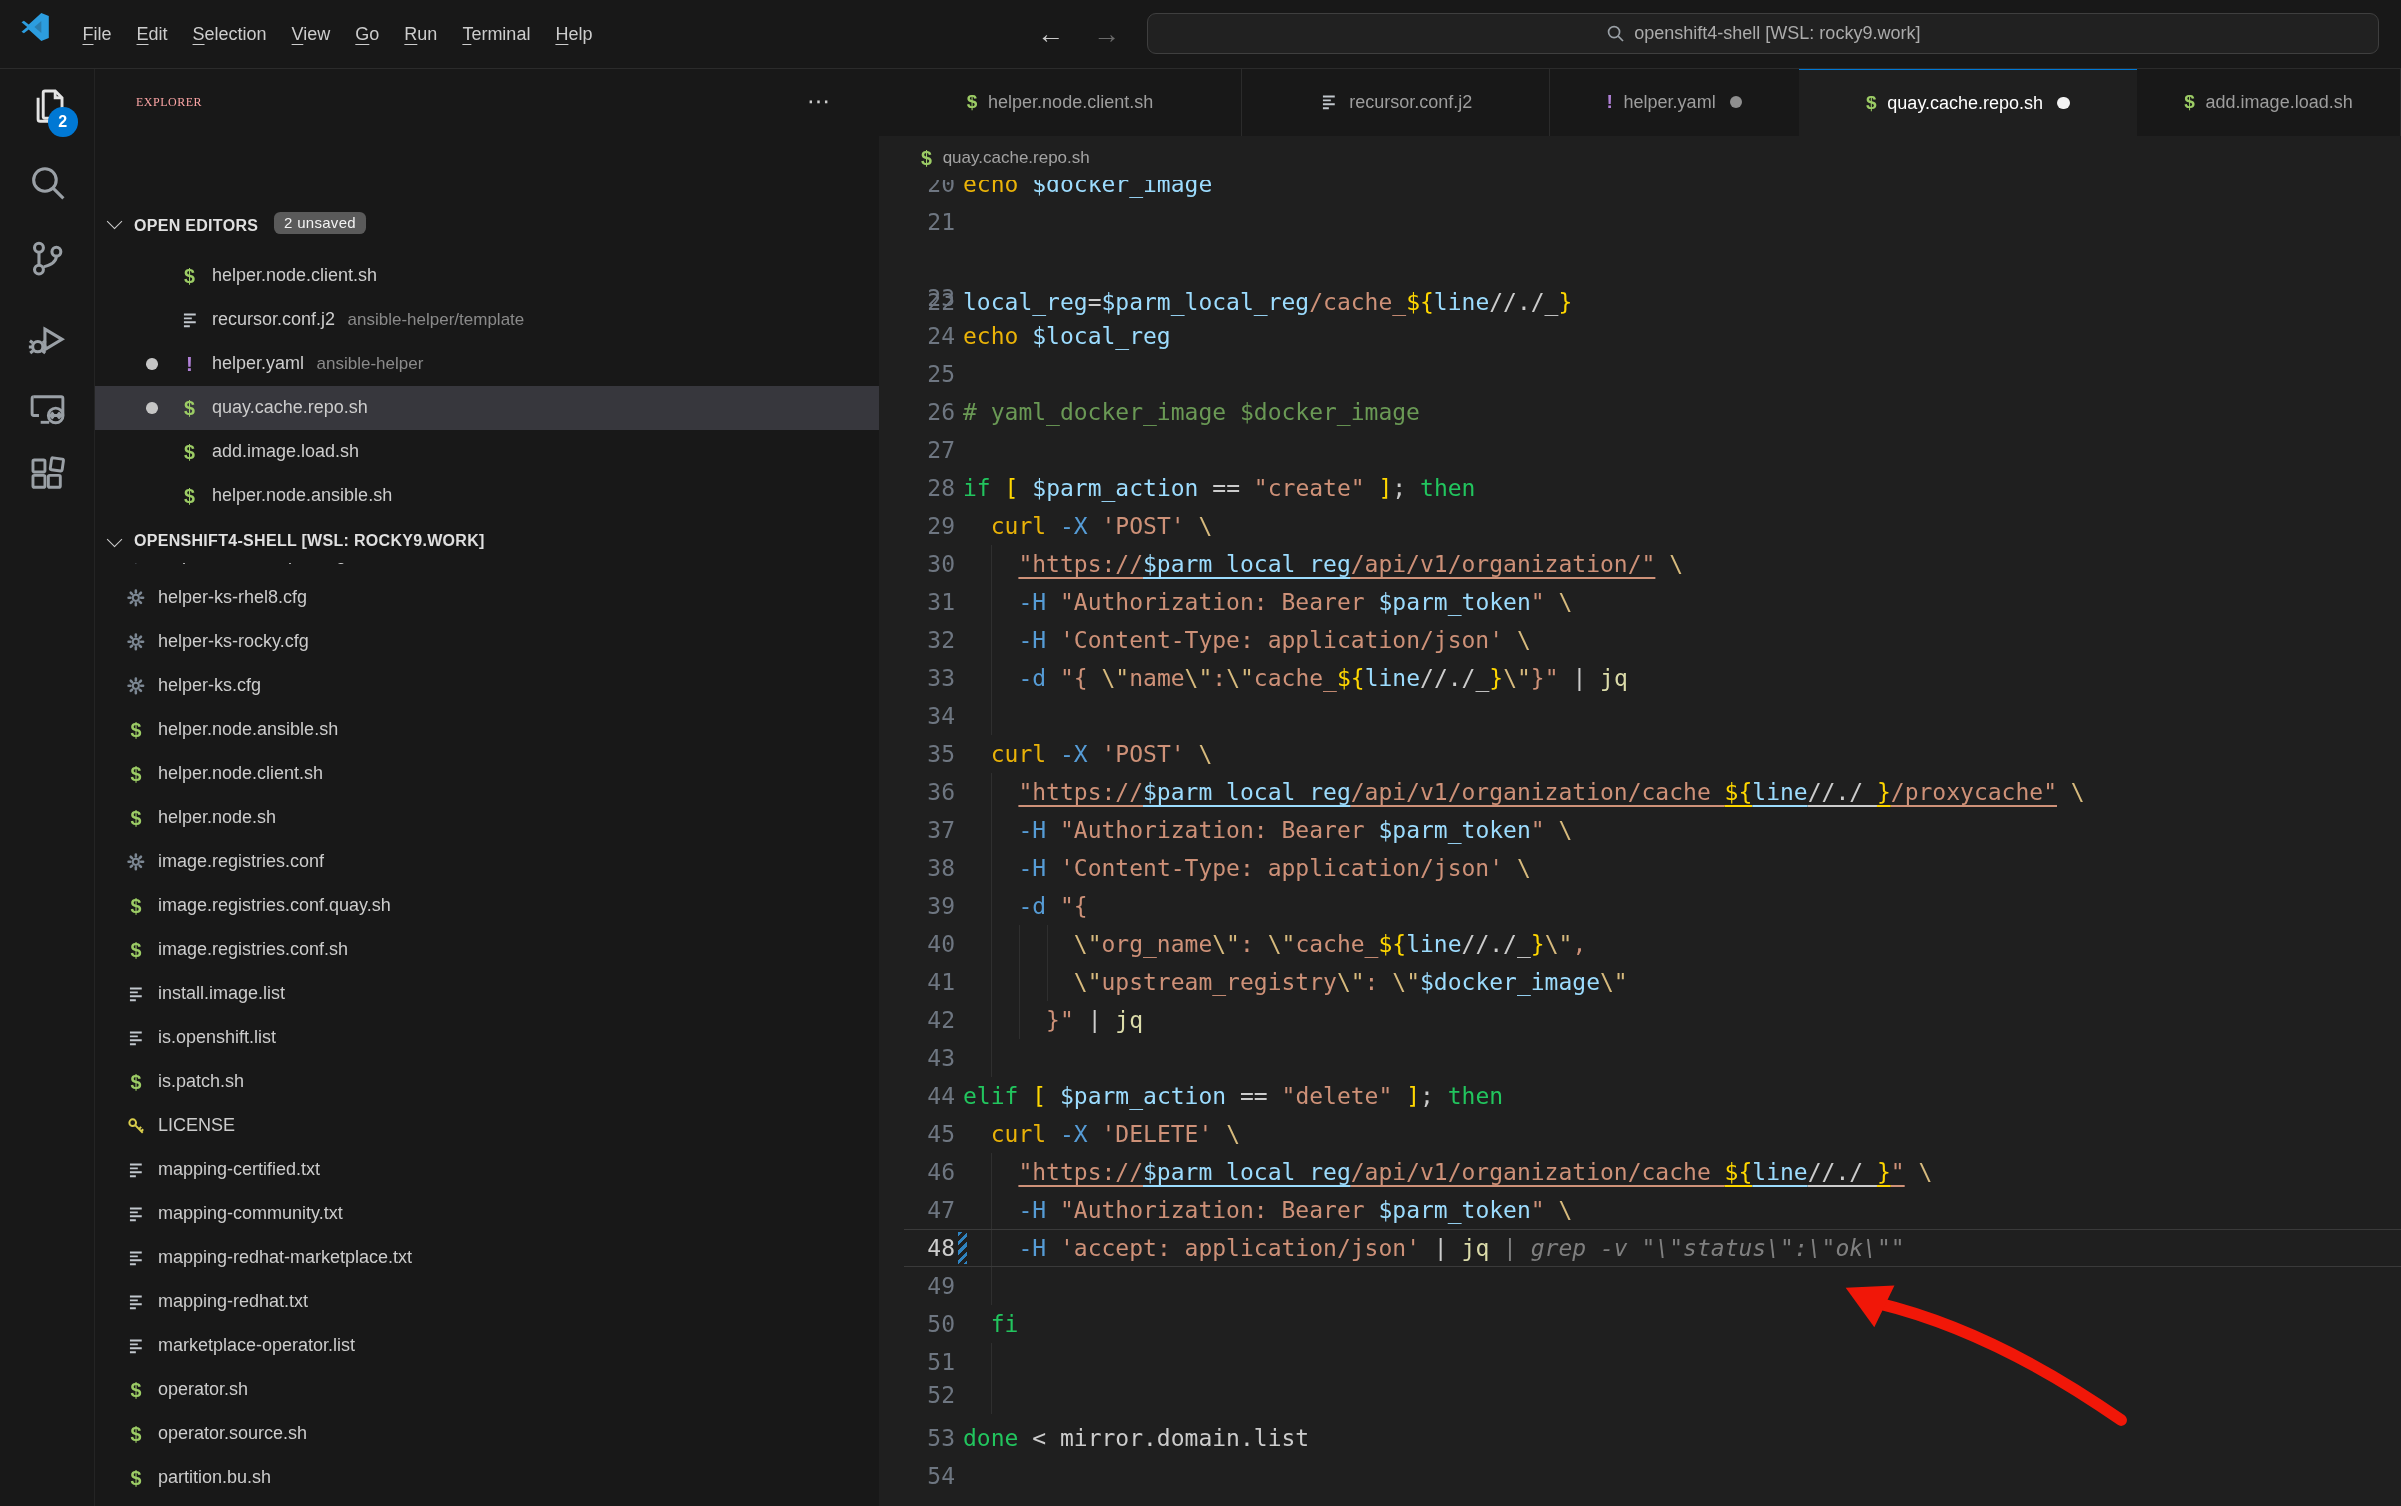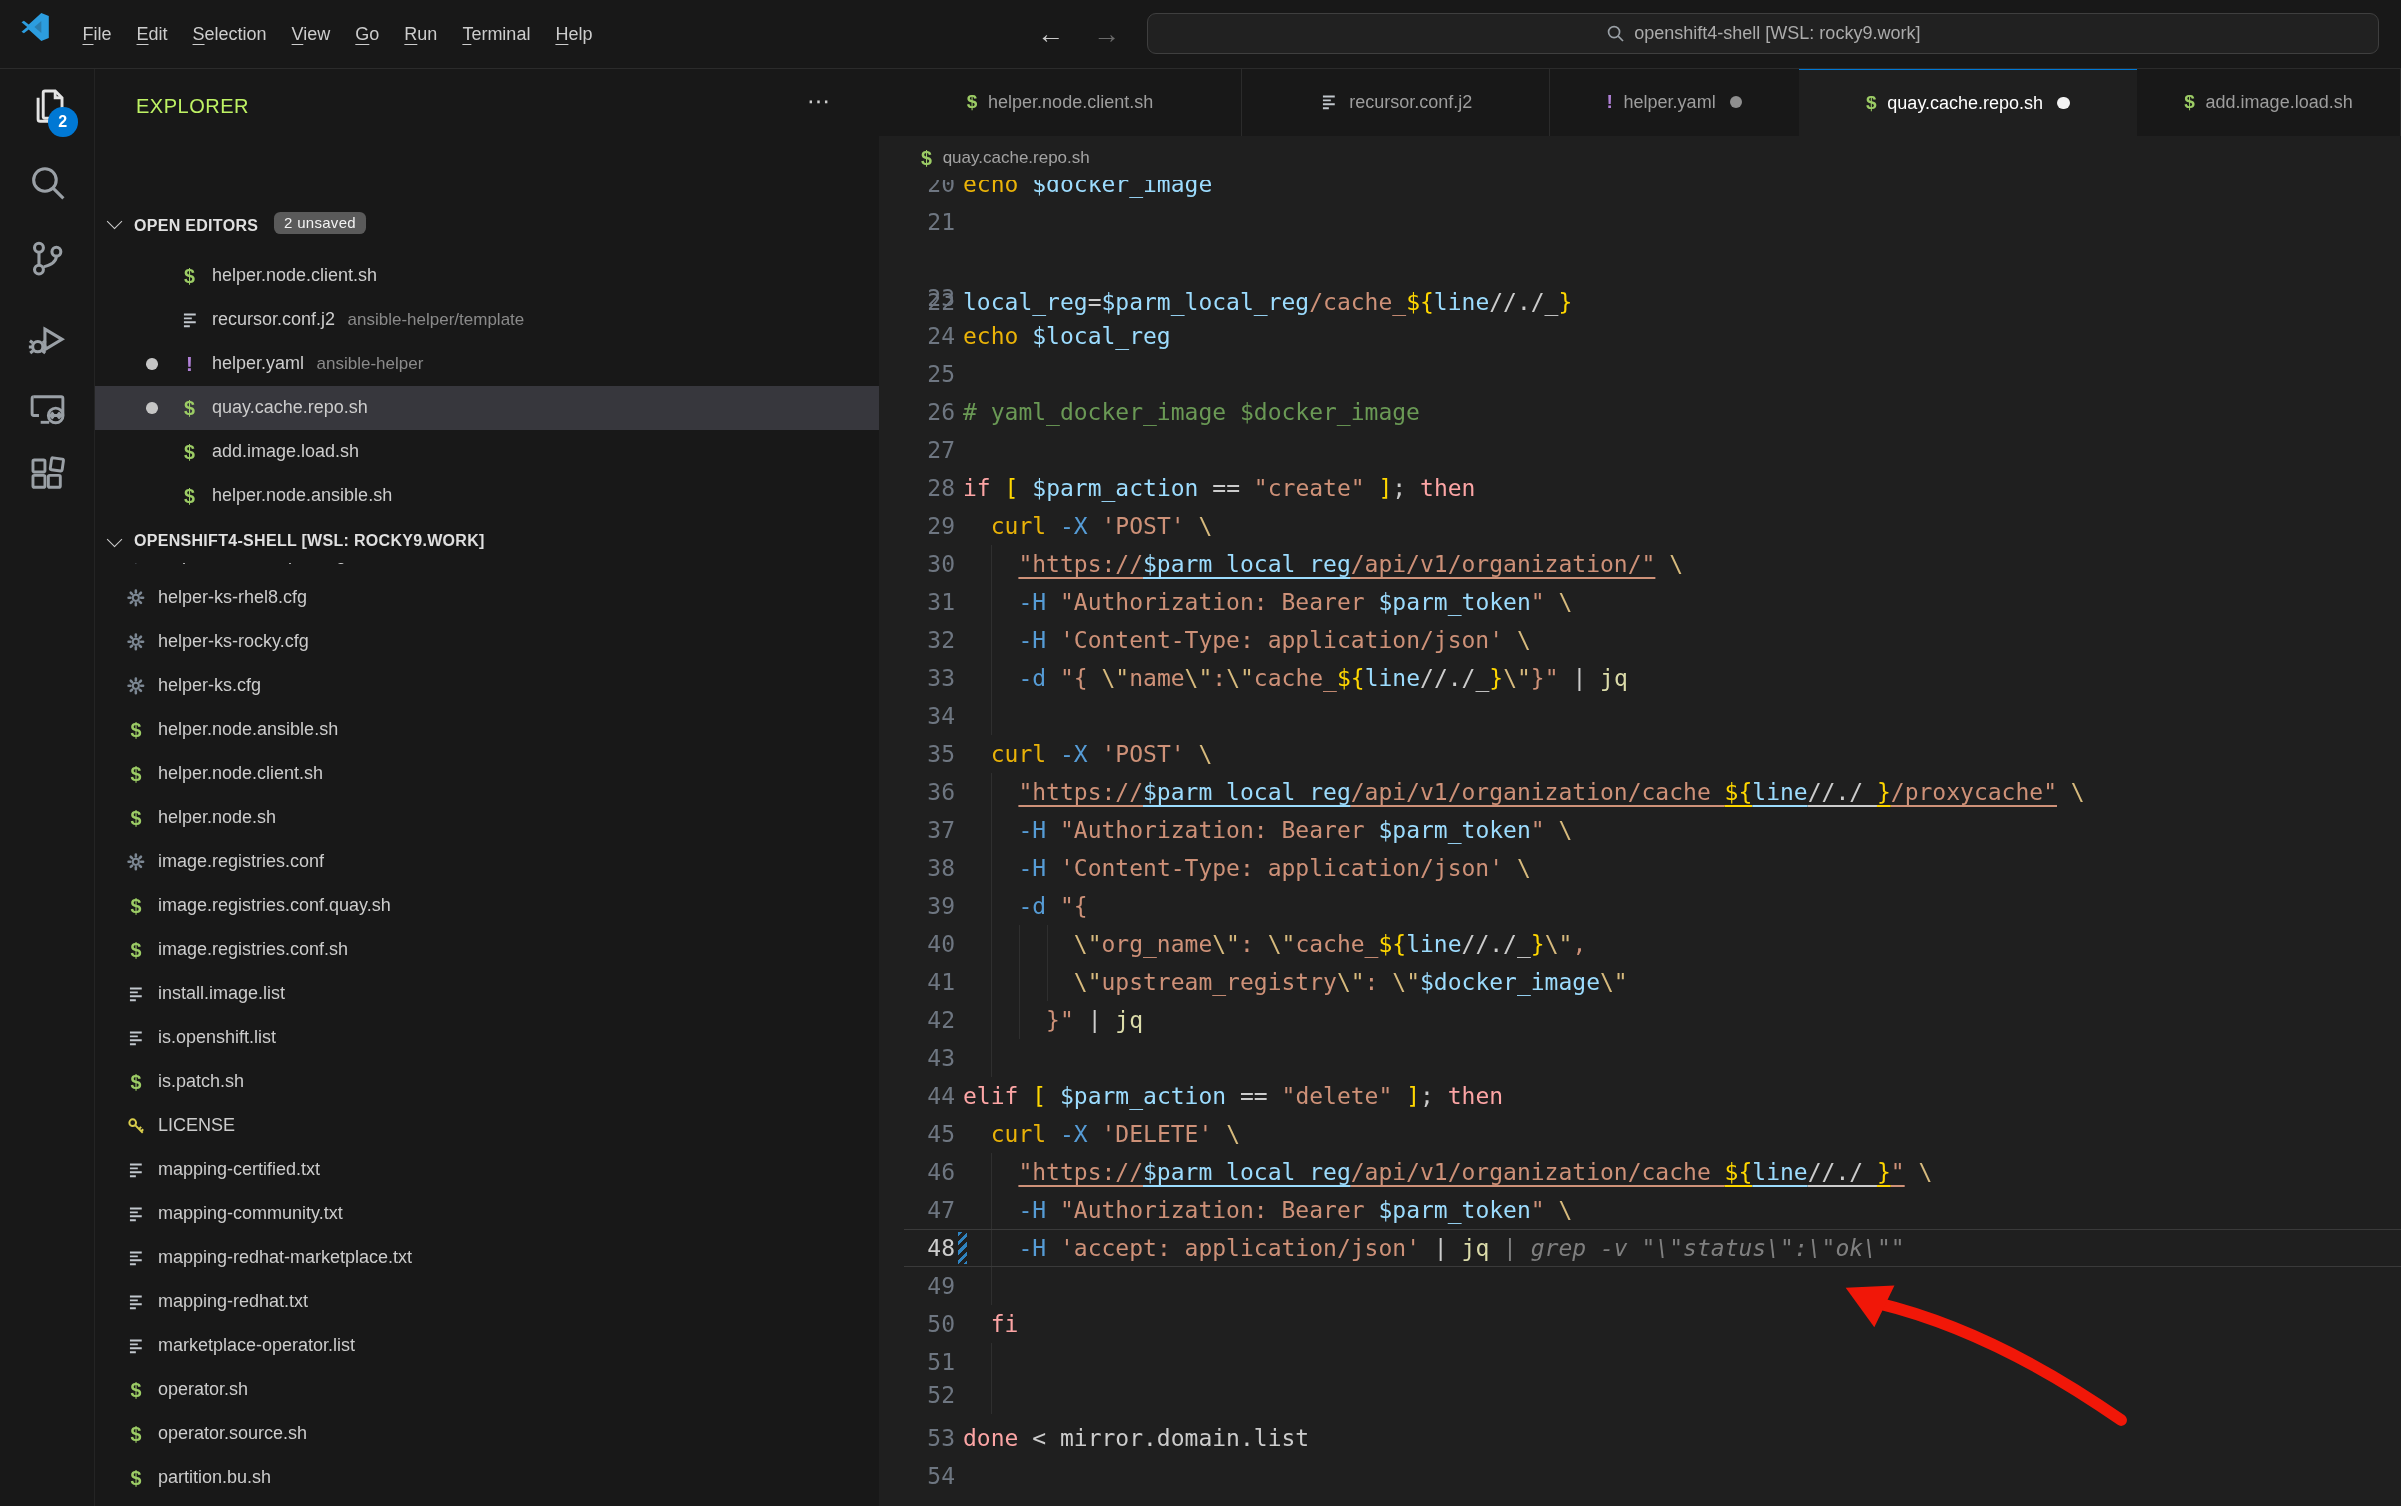--- a/index.html
+++ b/index.html
@@ -24,21 +24,21 @@
   .act-item{position:absolute;left:0;width:94px;height:75px;display:flex;align-items:center;
             justify-content:center;color:#9aa0a6;}
   .act-item.active{color:#e3e3e3;}
   .act-item svg{width:41px;height:41px;}
   .act-badge{position:absolute;left:48px;top:39px;width:29.5px;height:29.5px;border-radius:50%;
              background:#0078d4;color:#fff;font-size:16px;font-weight:bold;display:flex;
              align-items:center;justify-content:center;}
   
   .sidebar{position:absolute;left:95px;top:68px;width:784px;bottom:0;background:#181818;z-index:4;overflow:hidden;}
   .sb-title{position:absolute;left:0;top:18px;width:100%;height:39px;}
-  .sb-title-label{position:absolute;left:41px;top:9px;font-size:20px;letter-spacing:0.5px;color:#bef264;}
+  .sb-title-label{position:absolute;left:41px;top:9px;font-size:12px;letter-spacing:0.5px;color:#fca5a5;font-family:Liberation Serif, serif;}
   .sb-more{position:absolute;right:49px;top:1.8px;font-size:23px;color:#cccccc;}
   .sb-header{position:absolute;left:0;width:100%;height:44px;font-weight:bold;font-size:16px;color:#e0e0e0;}
   .sb-header .hdr-label{position:absolute;left:39px;top:11.6px;letter-spacing:0.3px;white-space:nowrap;}
   .chev{position:absolute;left:14.3px;top:14.3px;width:9.8px;height:9.8px;border-left:1.8px solid #cccccc;
         border-bottom:1.8px solid #cccccc;transform:rotate(-45deg);}
   .rows-abs{position:absolute;left:0;width:100%;}
   .sb-row{position:relative;height:44px;width:100%;font-size:18px;color:#cccccc;white-space:nowrap;}
   .sb-row.selected{background:#37373d;}
   .sb-row .dot{position:absolute;left:51px;top:16px;width:11.6px;height:11.6px;border-radius:50%;background:#c5c5c5;}
   .sb-row .fic{position:absolute;display:flex;align-items:center;justify-content:center;width:23px;height:44px;top:0;}
@@ -74,21 +74,21 @@
   .mod-marker{position:absolute;left:79px;top:2.7px;bottom:2.7px;width:9px;
               background:repeating-linear-gradient(135deg,#2f83c0 0 3.1px,rgba(0,0,0,0) 3.1px 6.7px);}
   .tk-t{color:#cccccc;} .tk-c{color:#cccccc;} .tk-v{color:#9cdcfe;} .tk-s{color:#ce9178;}
   .tk-e{color:#d7ba7d;} .tk-k{color:#c586c0;} .tk-b{color:#ffd700;} .tk-f{color:#569cd6;}
   .tk-m{color:#6a9955;} .tk-j{color:#dcdcaa;} .tk-g{color:#7f7f7f;}
   .u{text-decoration:underline;text-decoration-thickness:1.8px;text-underline-offset:5.4px;}
   .i{font-style:italic;}
   
   .anno{position:absolute;left:0;top:0;z-index:9;pointer-events:none;}
 </style>
-<style>.tk-t{color:#cccccc;}.tk-c{color:#eab308;}.tk-v{color:#9cdcfe;}.tk-s{color:#ce9178;}.tk-e{color:#d7ba7d;}.tk-k{color:#fca5a5;}.tk-b{color:#ffd700;}.tk-f{color:#569cd6;}.tk-m{color:#6a9955;}.tk-j{color:#dcdcaa;}.tk-g{color:#7f7f7f;}</style></head>
+<style>.tk-t{color:#cccccc;}.tk-c{color:#eab308;}.tk-v{color:#9cdcfe;}.tk-s{color:#ce9178;}.tk-e{color:#d7ba7d;}.tk-k{color:#22c55e;}.tk-b{color:#ffd700;}.tk-f{color:#569cd6;}.tk-m{color:#6a9955;}.tk-j{color:#dcdcaa;}.tk-g{color:#7f7f7f;}</style></head>
 <body>
 
 <div class="app">
 
   <div class="titlebar">
     <svg class="vscode-logo" viewBox="0 0 100 100">
       <path fill="#2c9ddf" d="M71 3 L96 13 V87 L71 97 L29 58 L13 71 L5 66 L24 50 L5 34 L13 29 L29 42 Z"></path>
       <path fill="#1f1f1f" opacity="0.25" d="M71 30 L48 50 L71 70 Z"></path>
     </svg>
     <div class="menubar">

